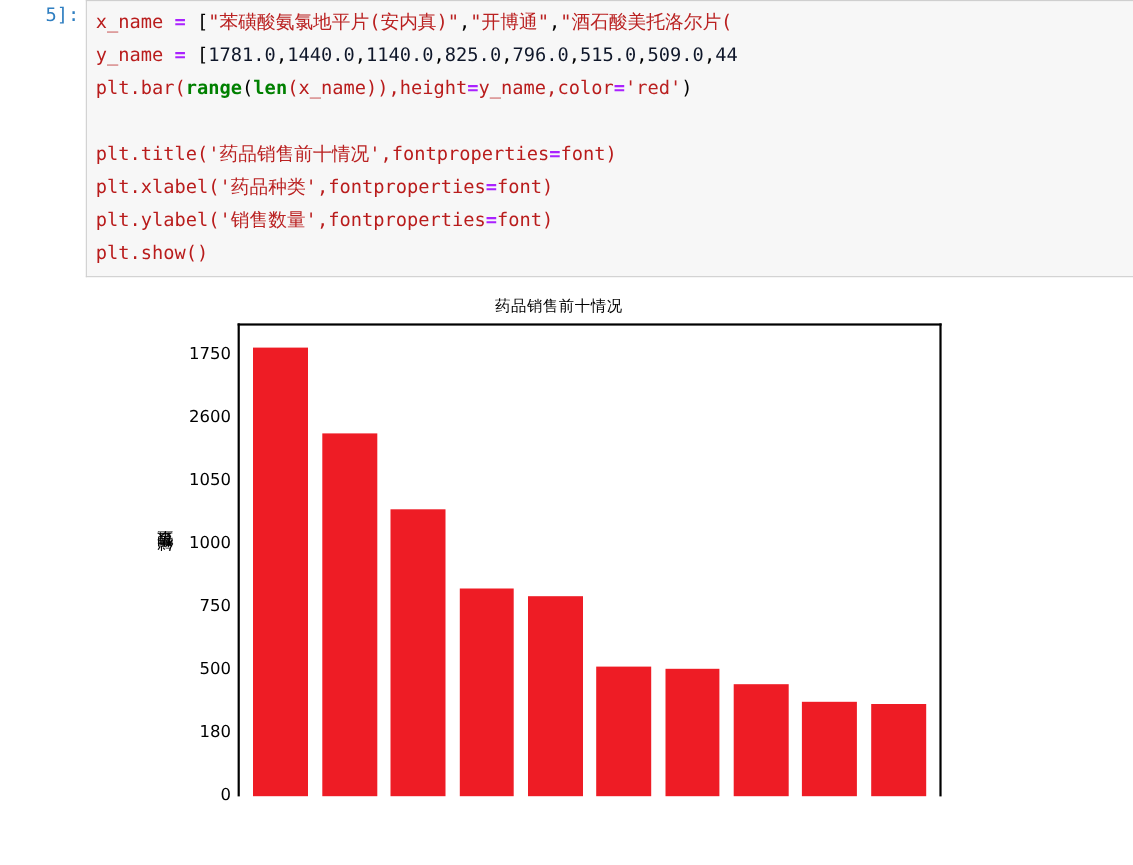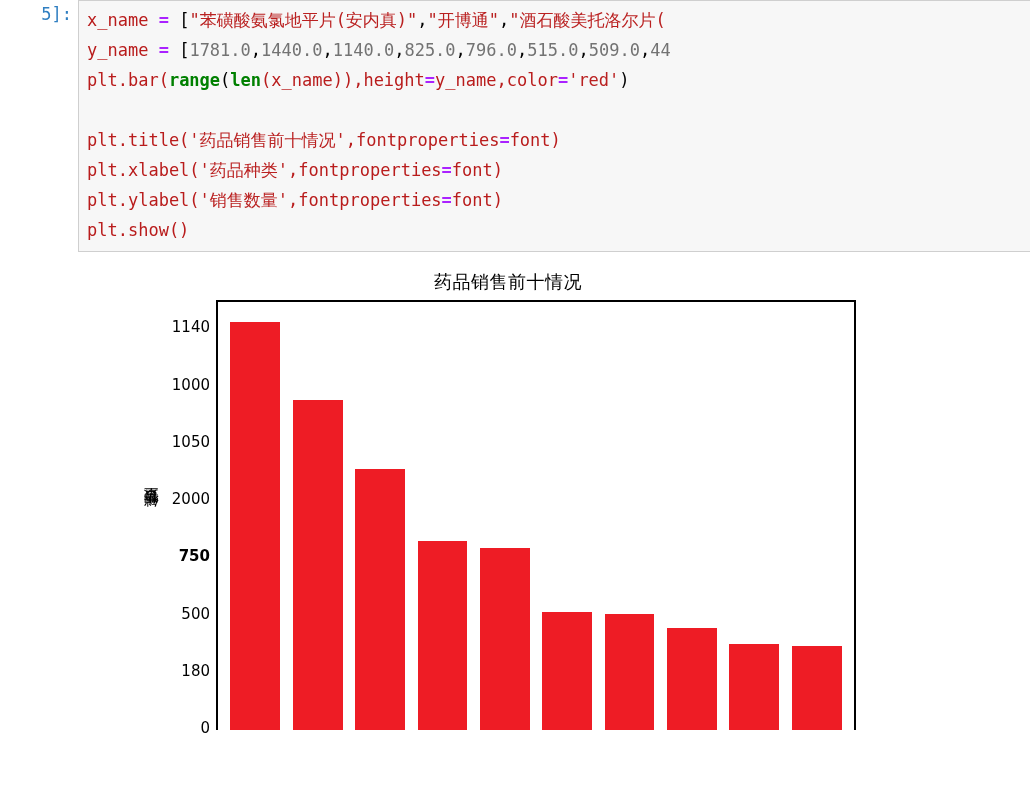--- a/index.html
+++ b/index.html
@@ -44,36 +44,36 @@
     white-space: pre;
     color: #000;
     overflow: hidden;
   }
   .code-cell .blank {
     height: 30px;
   }
   .tok-name   { color: #b91c1c; }
   .tok-op     { color: #aa22ff; font-weight: bold; }
   .tok-str    { color: #ba2121; }
-  .tok-num    { color: #737373; }
+  .tok-num    { color: #0f172a; }
   .tok-builtin{ color: #008000; font-weight: bold; }
   .tok-punct  { color: #000000; }
 
   .output-area {
     padding-top: 18px;
     padding-left: 60px;
   }
   .chart-wrap {
     width: 740px;
     position: relative;
   }
   .chart-title {
     text-align: center;
     font-family: "Microsoft YaHei", "SimHei", sans-serif;
-    font-size: 18px;
+    font-size: 14px;
     color: #000;
     margin-bottom: 6px;
     letter-spacing: 0.5px;
   }
   .chart-body {
     display: flex;
     flex-direction: row;
     align-items: stretch;
   }
   .ylabel-col {
@@ -144,25 +144,25 @@
       <div class="chart-wrap">
         <div class="chart-title">药品销售前十情况</div>
         <div class="chart-body">
           <div class="ylabel-col">
             <div class="ylabel">销售数量</div>
           </div>
           <div class="yticks-col">
               <div class="ytick-label" style="top: 428px;">0</div>
               <div class="ytick-label" style="top: 370.781px;">180</div>
               <div class="ytick-label" style="top: 313.561px; text-align: center;">500</div>
-              <div class="ytick-label" style="top: 256.342px; font-weight: bold;">750</div>
-              <div class="ytick-label" style="top: 199.123px;">2000</div>
+              <div class="ytick-label" style="top: 256.342px;">750</div>
+              <div class="ytick-label" style="top: 199.123px;">1000</div>
               <div class="ytick-label" style="top: 141.904px;">1050</div>
-              <div class="ytick-label" style="top: 84.6845px;">1000</div>
-              <div class="ytick-label" style="top: 27.4652px;">1140</div>
+              <div class="ytick-label" style="top: 84.6845px;">2600</div>
+              <div class="ytick-label" style="top: 27.4652px;">1750</div>
             </div>
           <div class="plot-col">
             <div class="plot-frame">
                 <div class="ytick-mark" style="top: 427px;"></div>
                 <div class="ytick-mark" style="top: 369.781px;"></div>
                 <div class="ytick-mark" style="top: 312.561px;"></div>
                 <div class="ytick-mark" style="top: 255.342px;"></div>
                 <div class="ytick-mark" style="top: 198.123px;"></div>
                 <div class="ytick-mark" style="top: 140.904px;"></div>
                 <div class="ytick-mark" style="top: 83.6845px;"></div>

